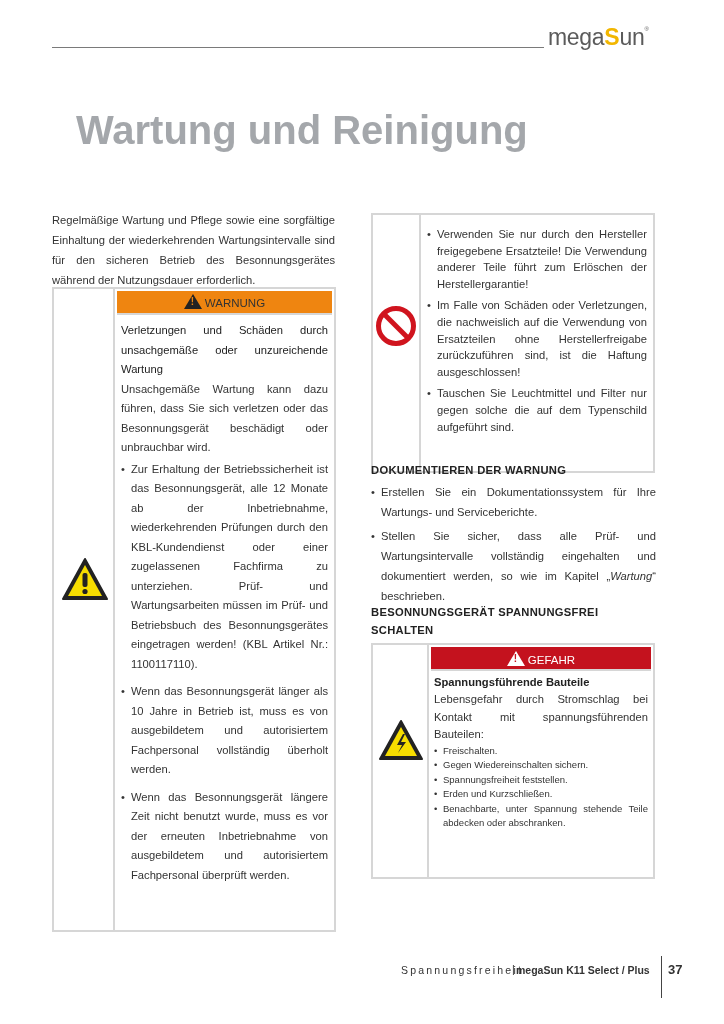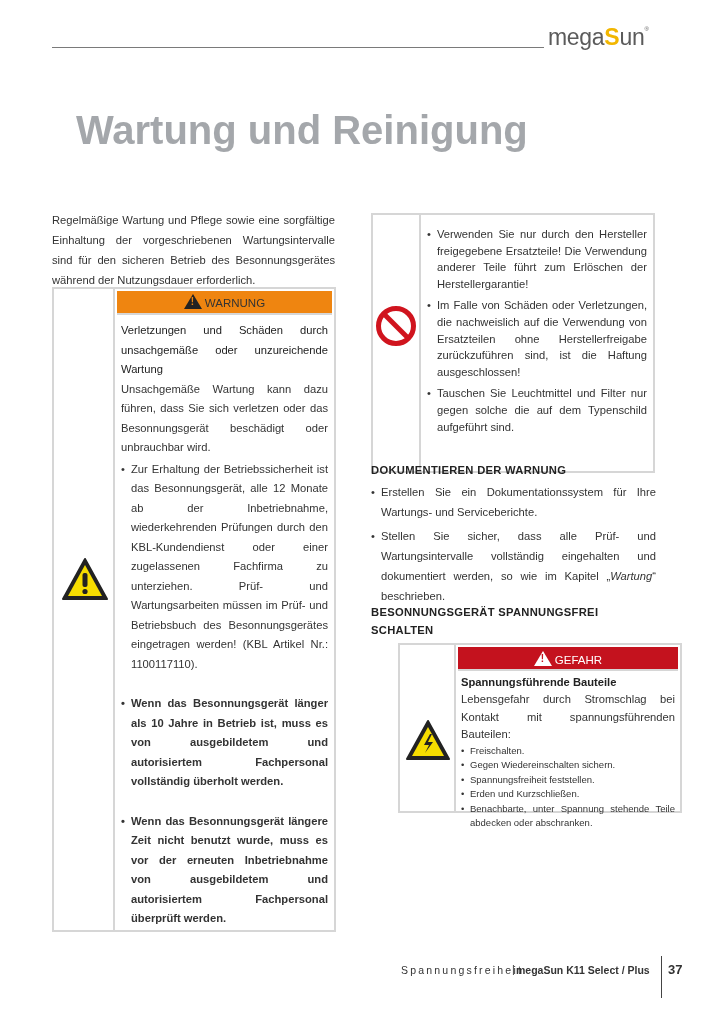--- a/index.html
+++ b/index.html
@@ -17,37 +17,37 @@
   .warnbox .content { position: absolute; left: 61px; top: 0; right: 0; bottom: 0; }
   .warn-head { margin: 2px 2px 0 2px; height: 24px; background: #ef8510; color: #333; font-size: 11.5px; text-align: center; line-height: 24px; border-bottom: 2px solid #d6d6d6; }
   .warn-head .tri { display: inline-block; width: 0; height: 0; border-left: 9px solid transparent; border-right: 9px solid transparent; border-bottom: 15px solid #222; vertical-align: -2px; position: relative; margin-right: 3px; }
   .warn-head .tri::after { content: "!"; position: absolute; left: -2px; top: 2px; color: #ef8510; font-size: 10px; font-weight: bold; line-height: 12px; }
   .warn-body { padding: 6px 6px 0 6px; font-size: 11.2px; line-height: 19.5px; text-align: justify; color: #333; }
   .warn-body .bold { font-weight: normal; color: #222; }
   ul.bul { list-style: none; }
   ul.bul li { position: relative; padding-left: 10px; }
   ul.bul li::before { content: "•"; position: absolute; left: 0; top: 0; }
   .warn-body ul.bul li { margin-top: 2px; }
-  .warn-body ul.bul li + li { margin-top: 20px; font-weight: bold; }
+  .warn-body ul.bul li + li { margin-top: 8px; }
 
   .sign-warn { position: absolute; left: 7px; top: 268px; }
 
   .prohibbox { position: absolute; left: 371px; top: 213px; width: 284px; height: 260px; border: 2px solid #d6d6d6; }
   .prohibbox .iconcol { position: absolute; left: 0; top: 0; width: 48px; height: 100%; border-right: 2px solid #d6d6d6; }
   .prohibbox .content { position: absolute; left: 48px; top: 0; right: 0; padding: 11px 6px 0 6px; font-size: 11.2px; line-height: 16.6px; text-align: justify; color: #333; }
   .prohibbox ul.bul li + li { margin-top: 5px; }
   .sign-prohib { position: absolute; left: 2px; top: 90px; }
 
   .sec-h { position: absolute; left: 371px; font-size: 11.2px; font-weight: bold; color: #222; letter-spacing: 0.3px; line-height: 18px; }
   .sec1 { top: 461px; }
   .sec1-list { position: absolute; left: 371px; top: 482px; width: 285px; font-size: 11.2px; line-height: 20px; text-align: justify; color: #333; }
   .sec1-list li + li { margin-top: 4px; }
   .sec2 { top: 603px; width: 290px; }
 
-  .dangerbox { position: absolute; left: 371px; top: 643px; width: 284px; height: 170px; border: 2px solid #d6d6d6; margin-left: 27px; }
+  .dangerbox { position: absolute; left: 371px; top: 643px; width: 284px; height: 236px; border: 2px solid #d6d6d6; }
   .dangerbox .iconcol { position: absolute; left: 0; top: 0; width: 56px; height: 100%; border-right: 2px solid #d6d6d6; }
   .dangerbox .content { position: absolute; left: 56px; top: 0; right: 0; bottom: 0; }
   .danger-head { margin: 2px 2px 0 2px; height: 24px; background: #c4121e; color: #fff; font-size: 11.5px; text-align: center; line-height: 26px; border-bottom: 2px solid #d6d6d6; }
   .danger-head .tri { display: inline-block; width: 0; height: 0; border-left: 9px solid transparent; border-right: 9px solid transparent; border-bottom: 15px solid #fff; vertical-align: -2px; position: relative; margin-right: 3px; }
   .danger-head .tri::after { content: "!"; position: absolute; left: -2px; top: 2px; color: #c4121e; font-size: 10px; font-weight: bold; line-height: 12px; }
   .danger-body { padding: 3px 5px 0 5px; color: #333; text-align: justify; }
   .danger-body .bold { font-size: 11.2px; font-weight: bold; color: #222; line-height: 17px; }
   .danger-body .txt { font-size: 11.2px; line-height: 17.5px; }
   .danger-body ul.bul { font-size: 9.5px; line-height: 14.5px; }
   .danger-body ul.bul li { padding-left: 9px; }
@@ -61,21 +61,21 @@
   .page-num { position: absolute; left: 668px; top: 962px; font-size: 13px; font-weight: bold; color: #333; }
 </style>
 </head>
 <body>
 
 <div class="header-line"></div>
 <div class="logo"><span>mega</span><span class="s">S</span><span>un</span><sup>®</sup></div>
 
 <h1 class="page-title">Wartung und Reinigung</h1>
 
-<p class="intro">Regelmäßige Wartung und Pflege sowie eine sorgfältige Einhaltung der vorgeschriebenen Wartungsintervalle sind für den sicheren Betrieb des Besonnungsgerätes während der Nutzungsdauer erforderlich.</p>
+<p class="intro">Regelmäßige Wartung und Pflege sowie eine sorgfältige Einhaltung der wiederkehrenden Wartungsintervalle sind für den sicheren Betrieb des Besonnungsgerätes während der Nutzungsdauer erforderlich.</p>
 
 <div class="warnbox">
   <div class="iconcol">
     <svg class="sign-warn" width="48" height="44" viewBox="0 0 48 44">
       <path d="M24 2 L46 42 L2 42 Z" fill="#222" stroke="#222" stroke-width="2" stroke-linejoin="round"></path>
       <path d="M24 8 L41 39 L7 39 Z" fill="#f6dd00"></path>
       <rect x="21.5" y="16" width="5" height="14" rx="2" fill="#222"></rect>
       <circle cx="24" cy="34.5" r="2.6" fill="#222"></circle>
     </svg>
   </div>

